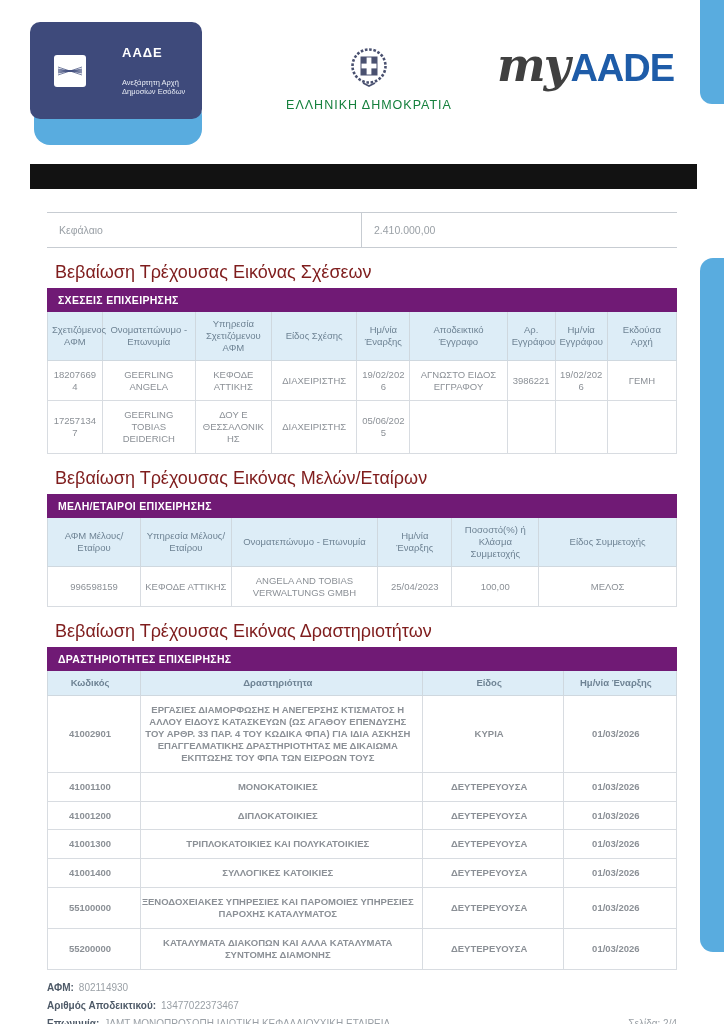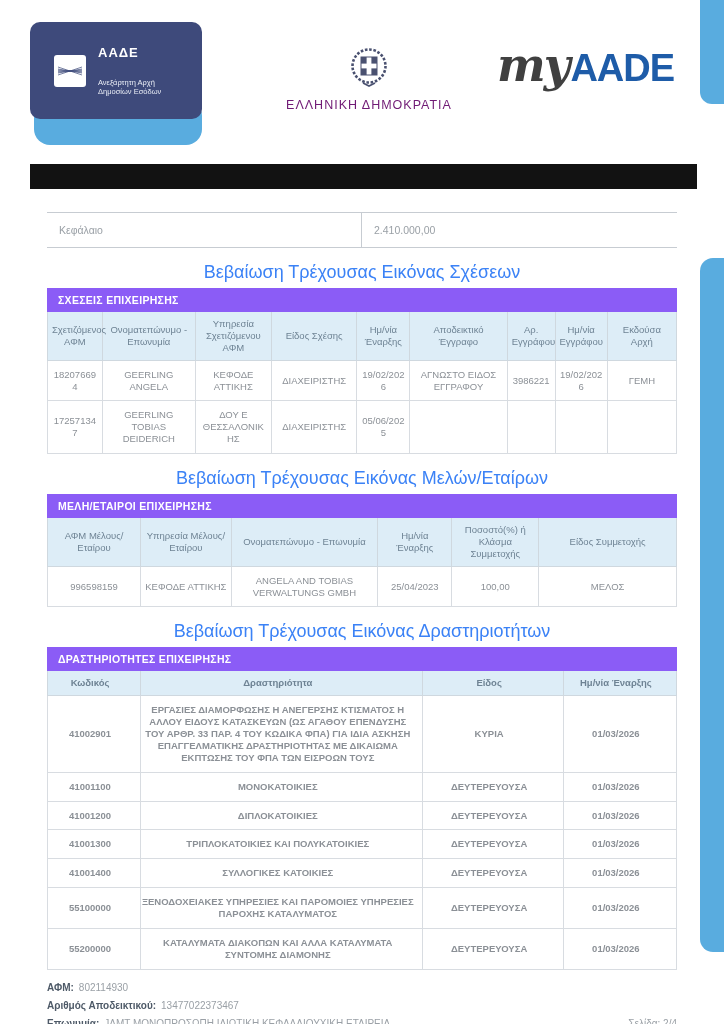--- a/index.html
+++ b/index.html
@@ -5,51 +5,51 @@
   * { margin:0; padding:0; box-sizing:border-box; }
   html,body { width:724px; height:1024px; background:#fff; overflow:hidden;
     font-family:"Liberation Sans","DejaVu Sans",sans-serif; }
   .page { position:relative; width:724px; height:1024px; background:#fff; }
 
   
   .hdr { position:absolute; top:0; left:0; width:724px; height:150px; }
   .logo-under { position:absolute; left:34px; top:100px; width:168px; height:45px;
     background:#59ACDF; border-radius:16px; }
   .logo-box { position:absolute; left:30px; top:22px; width:172px; height:97px;
-    background:#3E4A7B; border-radius:10px; display:flex; align-items:center; padding:0 0 0 24px; }
+    background:#3E4A7B; border-radius:10px; display:flex; align-items:center; padding:0 0 0 24px;gap:24px; }
   .logo-ico { width:32px; height:32px; background:#fff; border-radius:3px; flex:0 0 auto;
     display:flex; align-items:center; justify-content:center; }
   .logo-txt { margin-left:12px; color:#fff; }
   .logo-txt .t1 { font-size:13px; font-weight:bold; letter-spacing:1px; }
   .logo-txt .t2 { font-size:7.5px; margin-top:18px; line-height:1.25; color:#e8ecf5; }
   .emblem-wrap { position:absolute; left:284px; top:46px; width:170px; text-align:center; }
   .emblem-wrap svg { display:block; margin:0 auto; }
-  .republic { margin-top:8px; font-size:12.5px; letter-spacing:1px; color:#701a75; }
+  .republic { margin-top:8px; font-size:12.5px; letter-spacing:1px; color:#15803d; }
   .myaade { position:absolute; left:497px; top:38px; display:flex; align-items:baseline; }
   .myaade .my { font-family:"DejaVu Serif",serif; font-style:italic; font-weight:bold;
     font-size:46px; color:#404040; letter-spacing:-2px; }
   .myaade .aade { font-size:38px; font-weight:bold; color:#1E5CA8; letter-spacing:-1px; margin-left:2px; }
   .tab-top { position:absolute; right:0; top:-14px; width:24px; height:118px;
     background:#59ACDF; border-radius:12px 0 0 12px; }
   .tab-side { position:absolute; right:0; top:258px; width:24px; height:694px;
     background:#59ACDF; border-radius:13px 0 0 13px; }
 
   
   .redaction { position:absolute; left:30px; top:164px; width:667px; height:25px; background:#121212; }
 
   
   .content { position:absolute; left:47px; top:0; width:630px; padding-top:212px; }
   .capital-row { display:flex; border-top:1px solid #c7ccd2; border-bottom:1px solid #c7ccd2;
     height:36px; align-items:center; font-size:10.5px; color:#9aa0a6; }
   .capital-row .cl { flex:0 0 50%; padding-left:12px; border-right:1px solid #c7ccd2; height:100%;
     display:flex; align-items:center; }
   .capital-row .cv { padding-left:12px; }
 
-  .sec-title { margin:14px 0 5px 0; font-size:18px; color:#3b82f6; font-weight:400;text-align:center; }
-  .bar { height:24px; background:#8b5cf6; color:#fff; font-size:10.5px; font-weight:bold;
+  .sec-title { margin:14px 0 5px 8px; font-size:18px; color:#7f1d1d; font-weight:400; }
+  .bar { height:24px; background:#701a75; color:#fff; font-size:10.5px; font-weight:bold;
     letter-spacing:.3px; display:flex; align-items:center; padding-left:11px; }
   table { width:100%; border-collapse:collapse; table-layout:fixed;
     border:1px solid #cfd5db; border-top:none; }
   th { background:#DDEDF7; color:#6E8394; font-weight:400; font-size:9.5px; line-height:1.25;
     padding:6px 4px; text-align:center; border:1px solid #cfd8df; border-top:none; }
   td { color:#8B9096; font-size:9.5px; line-height:1.25; padding:8px 4px; text-align:center;
     border:1px solid #d8dce1; background:#fff; word-wrap:break-word; }
   table.align-left th, table.align-left td { text-align:center; padding-left:0; padding-right:8px;font-weight:bold; }
 
   

